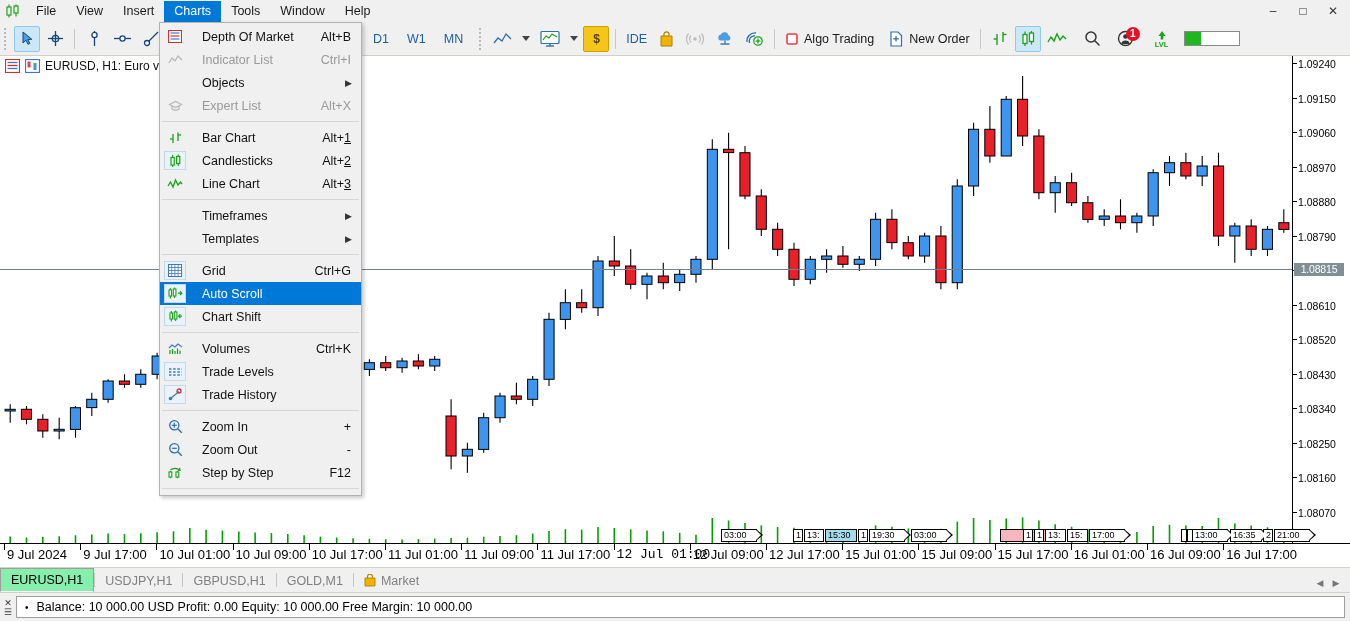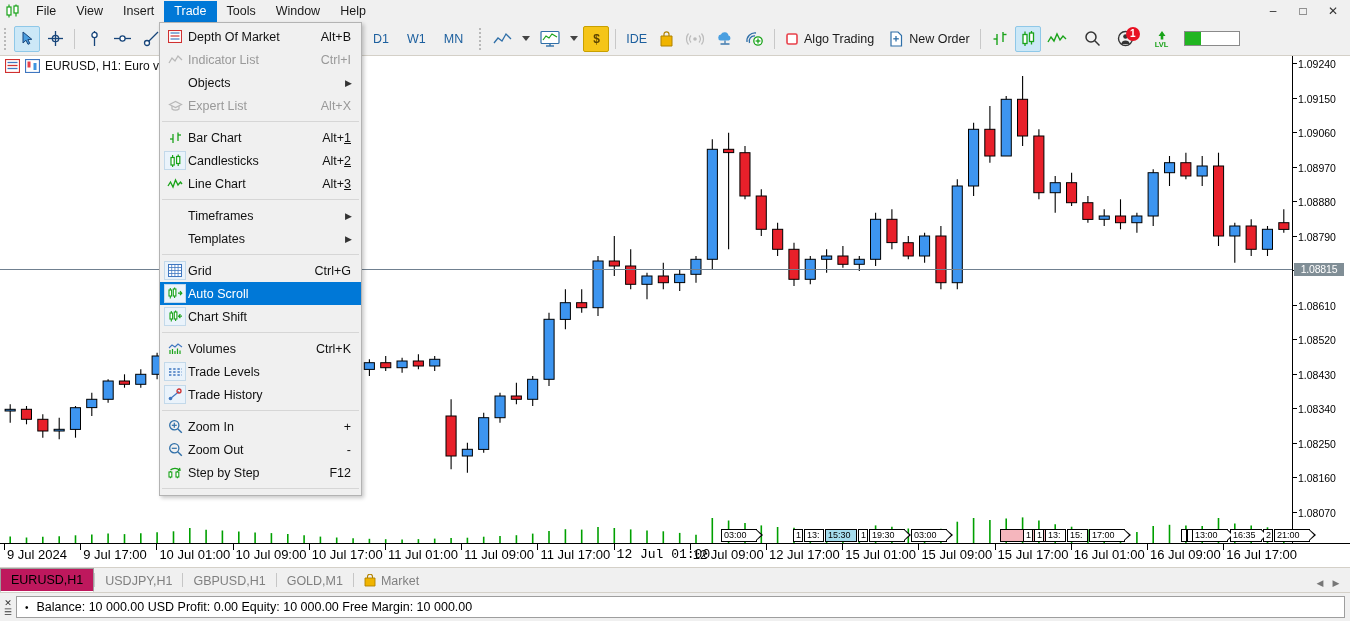--- a/index.html
+++ b/index.html
@@ -113,36 +113,36 @@
     padding:2px 0 2px 0;
   }
   .dd-item {
     position:relative; height:23px; display:flex; align-items:center;
     padding-left:4px; font-size:12.5px; color:#111; white-space:nowrap;
   }
   .dd-item.sel { background:#0078d7; color:#fff; }
   .dd-item.disabled { color:#999; }
   .dd-ico { width:22px; height:19px; display:flex; align-items:center; justify-content:center; flex:0 0 22px; }
   .dd-ico.box { background:#eaf3fb; border:1px solid #c3d9ea; }
-  .dd-label { margin-left:2px; }
+  .dd-label { margin-left:16px; }
   .dd-accel { margin-left:auto; padding-right:10px; font-size:12.5px; }
   .dd-arrow { margin-left:auto; padding-right:9px; font-size:9px; color:#333; }
   .dd-sep { height:1px; background:#d6d6d6; margin:4px 2px 4px 2px; }
   .u { text-decoration:underline; }
 
   
   .tabbar {
     position:absolute; left:0; top:568px; width:1350px; height:25px;
     background:#f0f0f0; display:flex; align-items:flex-end; border-bottom:1px solid #d4d0c8;
   }
   .tab {
     height:23px; display:flex; align-items:center; padding:0 10px; font-size:12.5px;
     color:#808080; white-space:nowrap;
   }
-  .tab.active { color:#000; background:#be185d; border:1px solid #9e9e9e; border-bottom:1px solid #fff; height:24px; }
+  .tab.active { color:#000; background:#86efac; border:1px solid #9e9e9e; border-bottom:1px solid #fff; height:24px; }
   .tab-sep { width:1px; height:14px; background:#c6c6c6; align-self:center; }
   .tabspacer { margin-left:auto; display:flex; align-items:center; }
   .tab-nav { width:16px; height:18px; display:flex; align-items:center; justify-content:center;
              font-size:9px; color:#777; }
 
   
   .statusbar {
     position:absolute; left:0; top:593px; width:1350px; height:28px;
     background:#f0f0f0; display:flex; align-items:center;
   }
@@ -168,21 +168,21 @@
         <line x1="4" y1="11" x2="4" y2="13.5" stroke="#19a319" stroke-width="1.2"></line>
         <rect x="9" y="2" width="4" height="7" fill="#fff" stroke="#19a319" stroke-width="1.2"></rect>
         <line x1="11" y1="0.5" x2="11" y2="2" stroke="#19a319" stroke-width="1.2"></line>
         <line x1="11" y1="9" x2="11" y2="12.5" stroke="#19a319" stroke-width="1.2"></line>
       </svg>
     </div>
     <div id="menu-items" style="display:flex;align-items:center;">
         <div class="menu-item">File</div>
         <div class="menu-item">View</div>
         <div class="menu-item">Insert</div>
-        <div class="menu-item active">Trade</div>
+        <div class="menu-item active">Charts</div>
         <div class="menu-item">Tools</div>
         <div class="menu-item">Window</div>
         <div class="menu-item">Help</div>
       </div>
     <div class="win-controls">
       <div class="win-btn">–</div>
       <div class="win-btn">□</div>
       <div class="win-btn close">✕</div>
     </div>
   </div>

